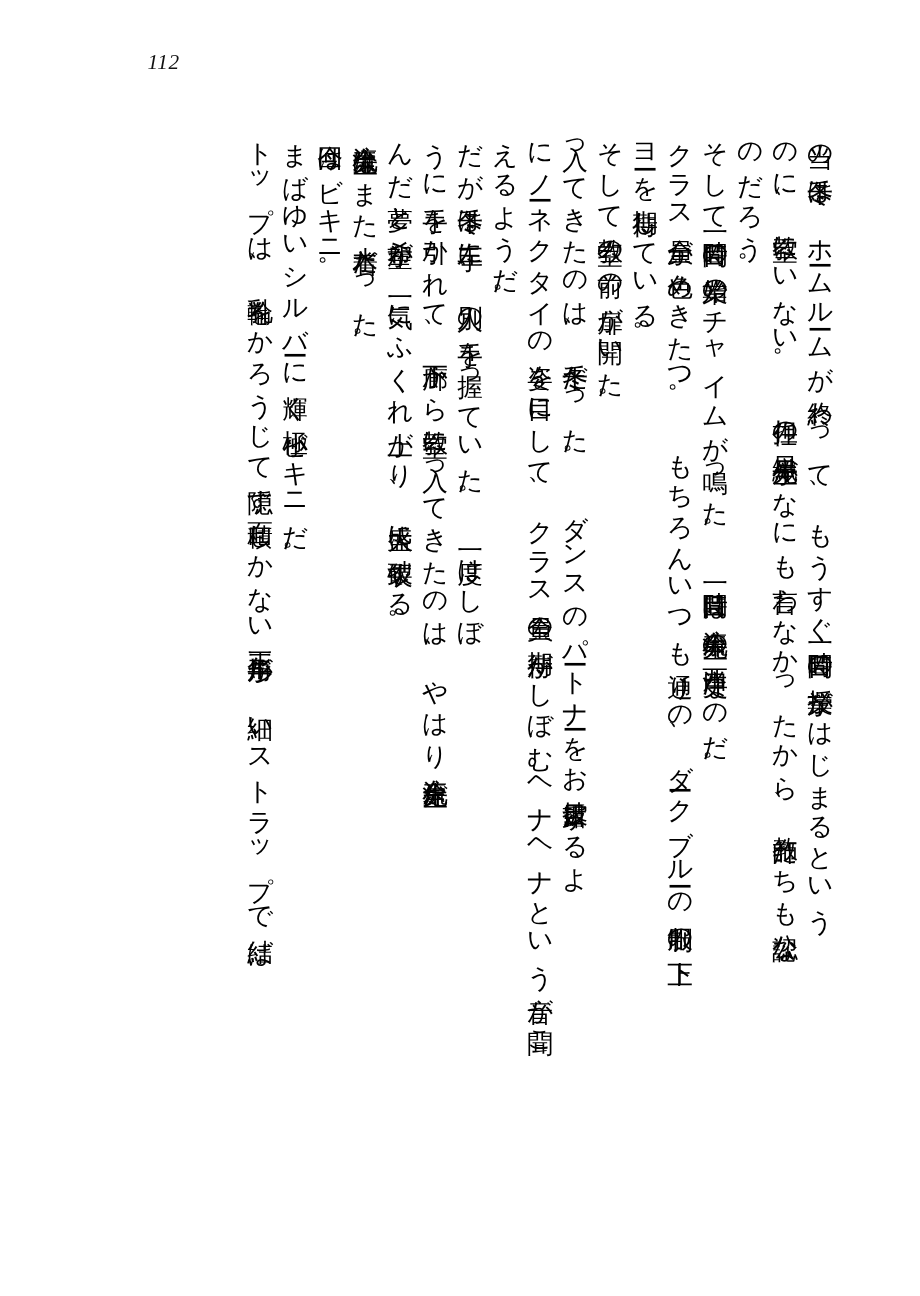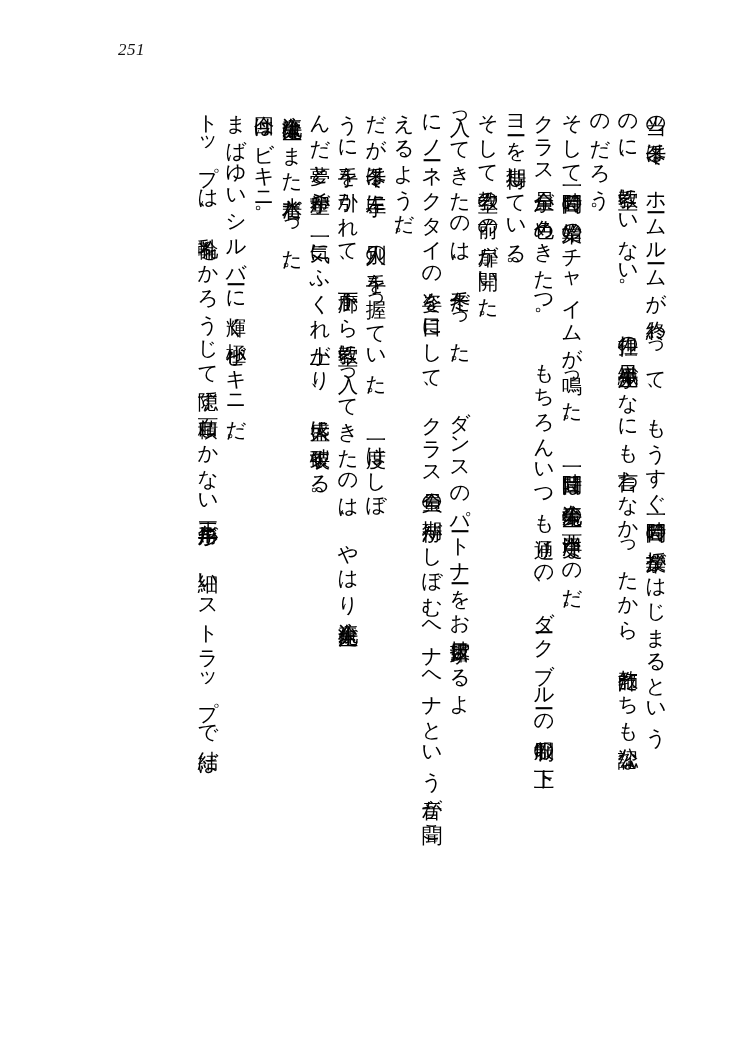--- a/index.html
+++ b/index.html
@@ -66,21 +66,21 @@
   
   .vcol.short {
     height: 760px;
   }
 </style>
 </head>
 <body>
 
 <div id="page">
 
-  <div id="page-number">251</div>
+  <div id="page-number">112</div>
 
   <div id="text-block">
     <div class="vcol">当の千冬は、ホームルームが終わって、もうすぐ一時間目の授業がはじまるという</div>
     <div class="vcol">のに、教室にいない。　担任の早織先生がなにも言わなかったから、教師たちも公認な</div>
     <div class="vcol short">のだろう。</div>
     <div class="vcol">そして一時間目の始業のチャイムが鳴った。　一時間目は流奈先生の西洋史なのだ。</div>
     <div class="vcol">クラス全員が色めきたつ。　もちろんいつも通りの、ダークブルーの制服の上下</div>
     <div class="vcol short">ヨーを期待している。</div>
     <div class="vcol short">そして教室の前の扉が開いた。</div>
     <div class="vcol">入ってきたのは、千冬だった。　ダンスのパートナーをお披露目するよ</div>

